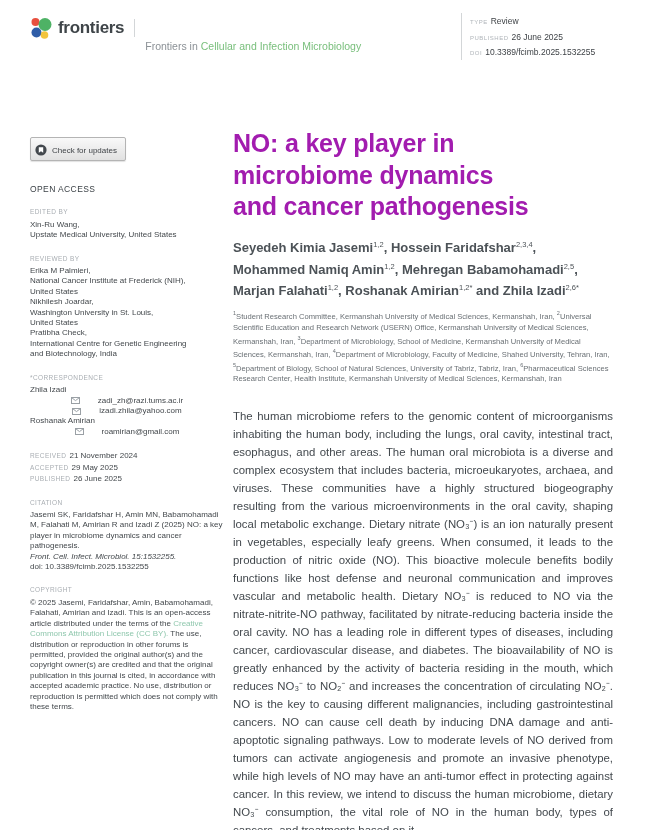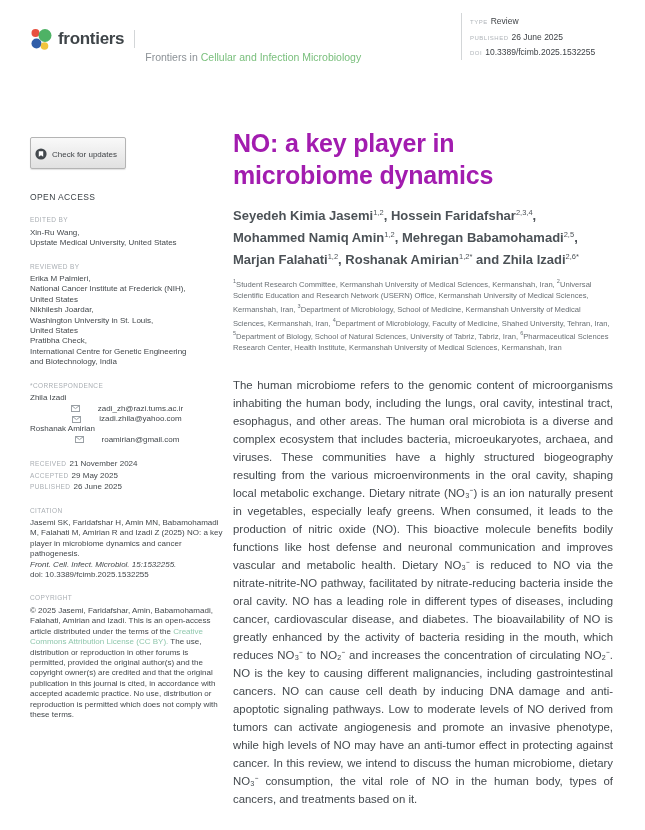--- a/index.html
+++ b/index.html
@@ -4,35 +4,35 @@
 <style>
   * { margin:0; padding:0; box-sizing:border-box; }
   html,body { background:#fff; }
   .page {
     position:relative; width:645px; height:830px; background:#ffffff;
     font-family:"Liberation Sans", sans-serif; color:#42484d; overflow:hidden;
   }
 
   
   .header { position:absolute; left:0; top:0; width:645px; height:62px; }
-  .logo-group { position:absolute; left:30px; top:14px; display:flex; align-items:center; }
+  .logo-group { position:absolute; left:30px; top:3px; display:flex; align-items:center; }
   .logo-mark { width:22px; height:24px; margin-right:6px; }
   .logo-word { font-size:17px; font-weight:bold; color:#3f4549; letter-spacing:-0.3px; }
   .hdr-vline { width:1px; height:18px; background:#d3d6d8; margin:0 10px; }
   .journal-line { font-size:10.5px; color:#8b9196; white-space:nowrap;margin-top:37px; }
   .journal-line .green { color:#79bf7c; }
   .hdr-meta { position:absolute; left:461px; top:13px; border-left:1px solid #d3d6d8; padding-left:8px; }
   .meta-row { line-height:12.5px; white-space:nowrap; }
   .meta-label { font-size:6px; color:#b0b5ba; letter-spacing:.5px; margin-right:3px; }
   .meta-value { font-size:8.5px; color:#3f4347; }
 
   
   .sidebar { position:absolute; left:30px; top:137px; width:194px; font-size:8px; line-height:10.4px; color:#43484c; }
   .check-btn {
-    display:inline-flex; align-items:center; gap:5px; height:32px; padding:2px 8px 0 4px;
+    display:inline-flex; align-items:center; gap:5px; height:24px; padding:2px 8px 0 4px;
     background:linear-gradient(#f9f9f9,#e1e1e1); border:1px solid #b4b4b4; border-radius:2px;
     font-family:"Liberation Sans", sans-serif; font-size:8px; color:#3f4347; cursor:pointer;
     box-shadow:0 1px 1px rgba(0,0,0,.12);
   }
   .crossmark { width:12px; height:12px; }
   .open-access { margin-top:23px; font-size:8.5px; font-weight:normal; color:#3c4247; letter-spacing:.4px; }
   .side-label { margin-top:13px; font-size:6.5px; color:#a9aeb3; letter-spacing:.4px; margin-bottom:2px; }
   .email-row { display:flex; align-items:center; gap:18px;justify-content:center; }
   .email-row svg { flex:0 0 auto; }
   .dates { margin-top:13px; }
@@ -160,20 +160,21 @@
     <div class="side-label">COPYRIGHT</div>
     <div class="copy-text">
       <span>© 2025 Jasemi, Faridafshar, Amin, Babamohamadi, Falahati, Amirian and Izadi. This is an open-access article distributed under the terms of the </span><span class="green-link">Creative Commons Attribution License (CC BY).</span><span> The use, distribution or reproduction in other forums is permitted, provided the original author(s) and the copyright owner(s) are credited and that the original publication in this journal is cited, in accordance with accepted academic practice. No use, distribution or reproduction is permitted which does not comply with these terms.</span>
     </div>
   </aside>
 
   <main class="main">
     <h1 class="title">
       <span>NO: a key player in</span><br>
       <span>microbiome dynamics</span><br>
+      <span>and cancer pathogenesis</span>
     </h1>
 
     <p class="authors">
       <span><span>Seyedeh Kimia Jasemi</span><sup>1,2</sup><span>, </span></span><span><span>Hossein Faridafshar</span><sup>2,3,4</sup><span>,</span></span><br>
       <span><span>Mohammed Namiq Amin</span><sup>1,2</sup><span>, </span></span><span><span>Mehregan Babamohamadi</span><sup>2,5</sup><span>,</span></span><br>
       <span><span>Marjan Falahati</span><sup>1,2</sup><span>, </span></span><span><span>Roshanak Amirian</span><sup>1,2*</sup><span> and </span></span><span><span>Zhila Izadi</span><sup>2,6*</sup></span>
     </p>
 
     <p class="affils">
       <sup>1</sup><span>Student Research Committee, Kermanshah University of Medical Sciences, Kermanshah, Iran, </span><sup>2</sup><span>Universal Scientific Education and Research Network (USERN) Office, Kermanshah University of Medical Sciences, Kermanshah, Iran, </span><sup>3</sup><span>Department of Microbiology, School of Medicine, Kermanshah University of Medical Sciences, Kermanshah, Iran, </span><sup>4</sup><span>Department of Microbiology, Faculty of Medicine, Shahed University, Tehran, Iran, </span><sup>5</sup><span>Department of Biology, School of Natural Sciences, University of Tabriz, Tabriz, Iran, </span><sup>6</sup><span>Pharmaceutical Sciences Research Center, Health Institute, Kermanshah University of Medical Sciences, Kermanshah, Iran</span>

